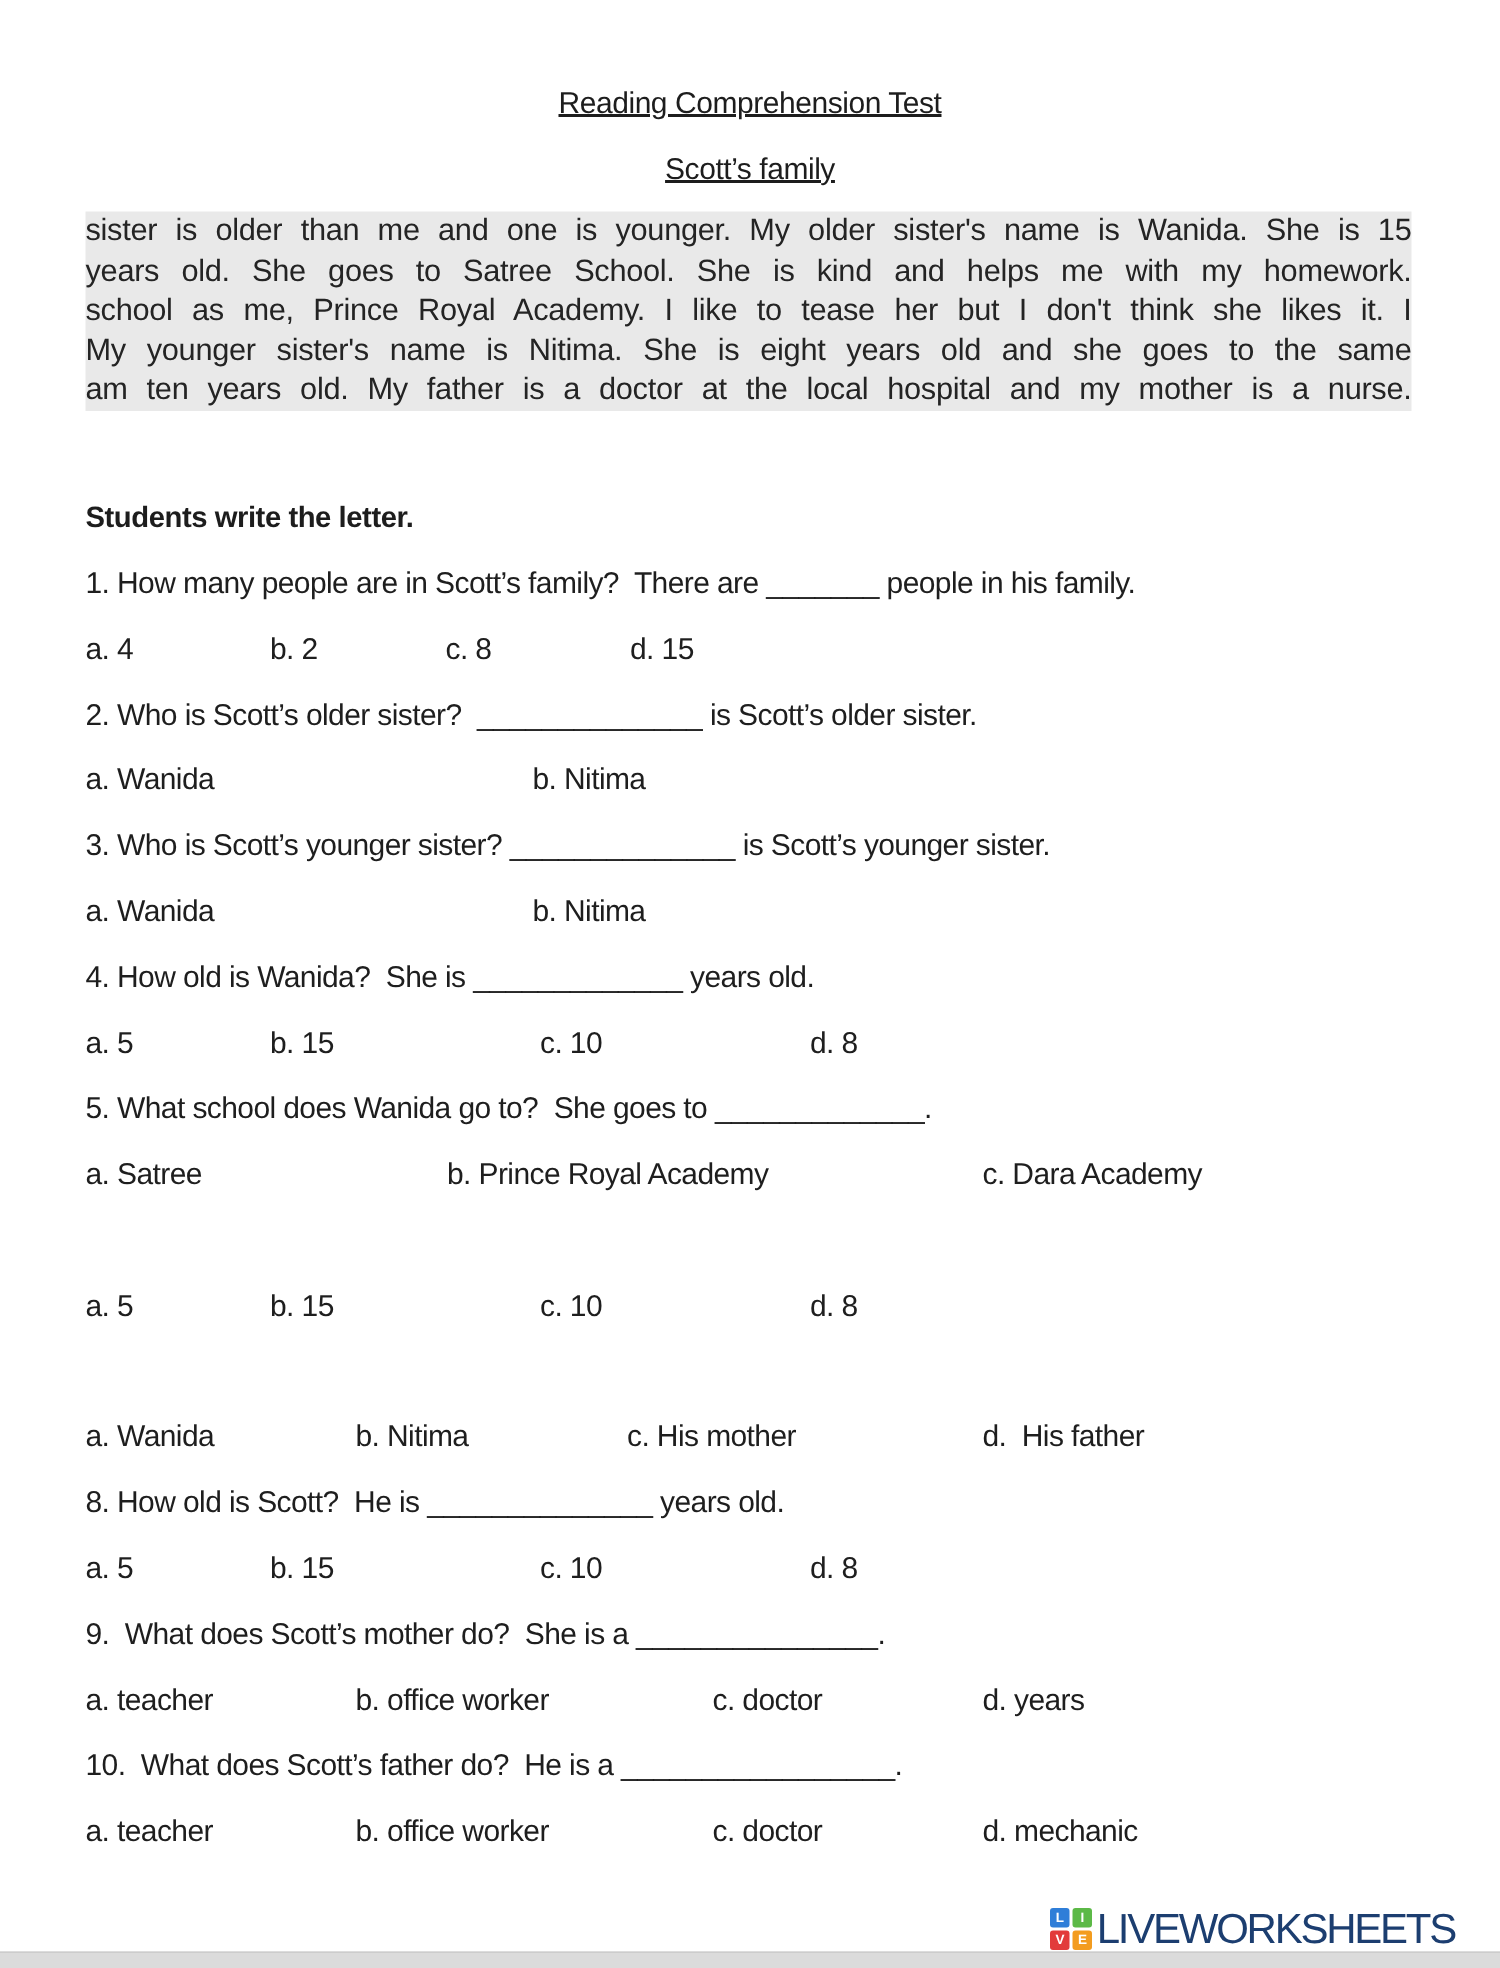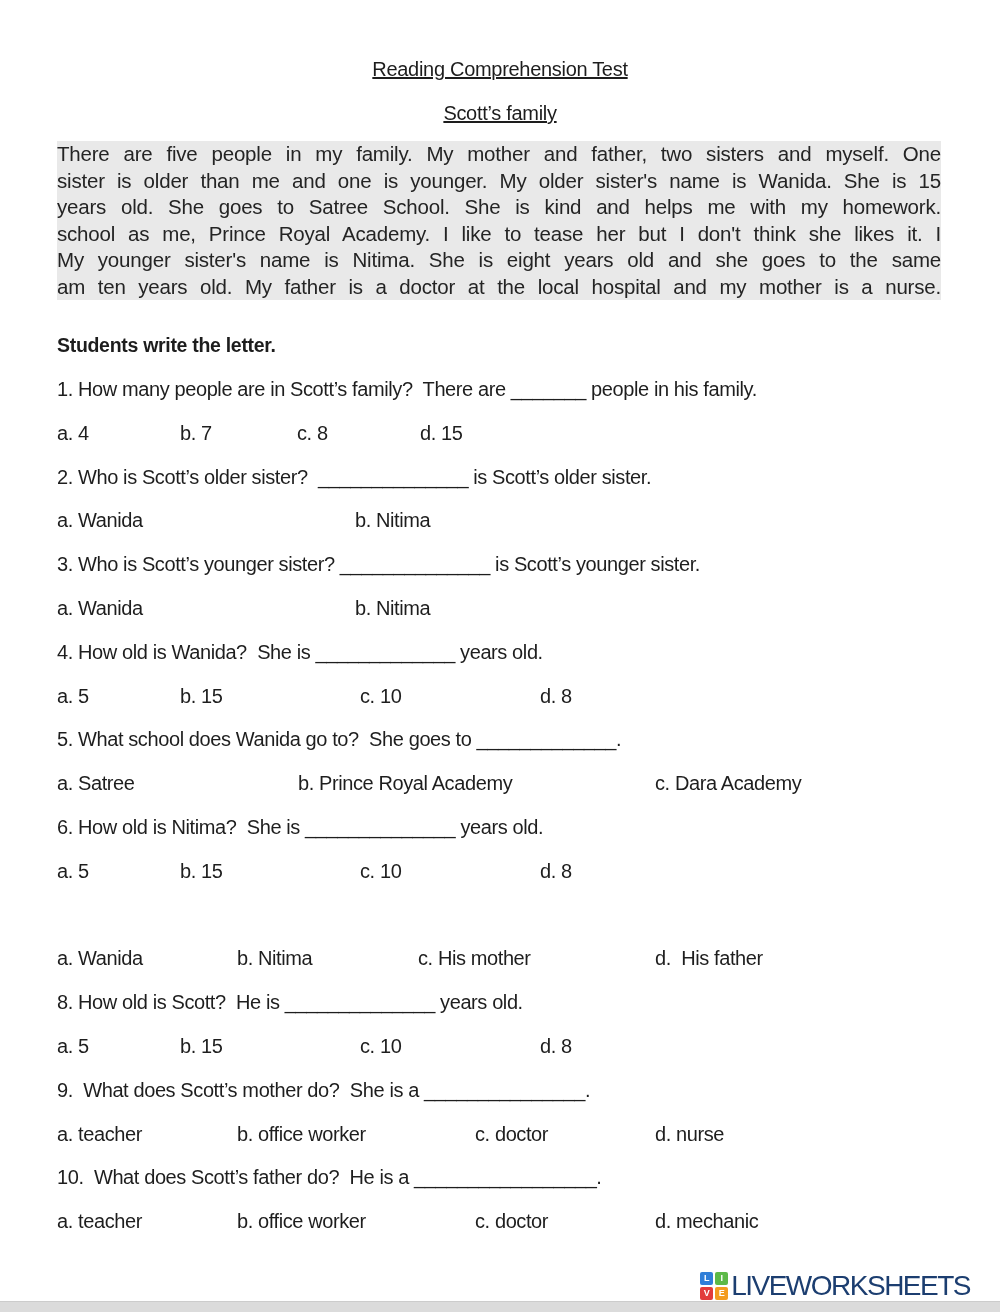--- a/index.html
+++ b/index.html
@@ -91,34 +91,33 @@
 <div class="page">
 
   <div class="title-row">
     <span>Reading Comprehension Test</span>
   </div>
   <div class="subtitle-row">
     <span>Scott’s family</span>
   </div>
 
   <div class="passage">
-    <div class="pline">There are five people in my family. My mother and father, two sisters and myself. One</div>
     <div class="pline">sister is older than me and one is younger. My older sister's name is Wanida. She is 15</div>
     <div class="pline">years old. She goes to Satree School. She is kind and helps me with my homework.</div>
     <div class="pline">school as me, Prince Royal Academy. I like to tease her but I don't think she likes it.  I</div>
     <div class="pline">My younger sister's name is Nitima. She is eight years old and she goes to the same</div>
     <div class="pline">am ten years old. My father is a doctor at the local hospital and my mother is a nurse.</div>
   </div>
 
   <div class="instruction">Students write the letter.</div>
 
   <div class="qrow" style="top:378px">1. How many people are in Scott’s family?  There are _______ people in his family.</div>
   <div class="orow" style="top:422px">
     <span class="opt" style="left:57px">a. 4</span>
-    <span class="opt" style="left:180px">b. 7</span>
+    <span class="opt" style="left:180px">b. 2</span>
     <span class="opt" style="left:297px">c. 8</span>
     <span class="opt" style="left:420px">d. 15</span>
   </div>
 
   <div class="qrow" style="top:466px">2. Who is Scott’s older sister?  ______________ is Scott’s older sister.</div>
   <div class="orow" style="top:509px">
     <span class="opt" style="left:57px">a. Wanida</span>
     <span class="opt" style="left:355px">b. Nitima</span>
   </div>
 
@@ -136,21 +135,20 @@
     <span class="opt" style="left:540px">d. 8</span>
   </div>
 
   <div class="qrow" style="top:728px">5. What school does Wanida go to?  She goes to _____________.</div>
   <div class="orow" style="top:772px">
     <span class="opt" style="left:57px">a. Satree</span>
     <span class="opt" style="left:298px">b. Prince Royal Academy</span>
     <span class="opt" style="left:655px">c. Dara Academy</span>
   </div>
 
-  <div class="qrow" style="top:816px">6. How old is Nitima?  She is ______________ years old.</div>
   <div class="orow" style="top:860px">
     <span class="opt" style="left:57px">a. 5</span>
     <span class="opt" style="left:180px">b. 15</span>
     <span class="opt" style="left:360px">c. 10</span>
     <span class="opt" style="left:540px">d. 8</span>
   </div>
 
   <div class="orow" style="top:947px">
     <span class="opt" style="left:57px">a. Wanida</span>
     <span class="opt" style="left:237px">b. Nitima</span>
@@ -164,21 +162,21 @@
     <span class="opt" style="left:180px">b. 15</span>
     <span class="opt" style="left:360px">c. 10</span>
     <span class="opt" style="left:540px">d. 8</span>
   </div>
 
   <div class="qrow" style="top:1079px">9.  What does Scott’s mother do?  She is a _______________.</div>
   <div class="orow" style="top:1123px">
     <span class="opt" style="left:57px">a. teacher</span>
     <span class="opt" style="left:237px">b. office worker</span>
     <span class="opt" style="left:475px">c. doctor</span>
-    <span class="opt" style="left:655px">d. nurse</span>
+    <span class="opt" style="left:655px">d. years</span>
   </div>
 
   <div class="qrow" style="top:1166px">10.  What does Scott’s father do?  He is a _________________.</div>
   <div class="orow" style="top:1210px">
     <span class="opt" style="left:57px">a. teacher</span>
     <span class="opt" style="left:237px">b. office worker</span>
     <span class="opt" style="left:475px">c. doctor</span>
     <span class="opt" style="left:655px">d. mechanic</span>
   </div>
 

